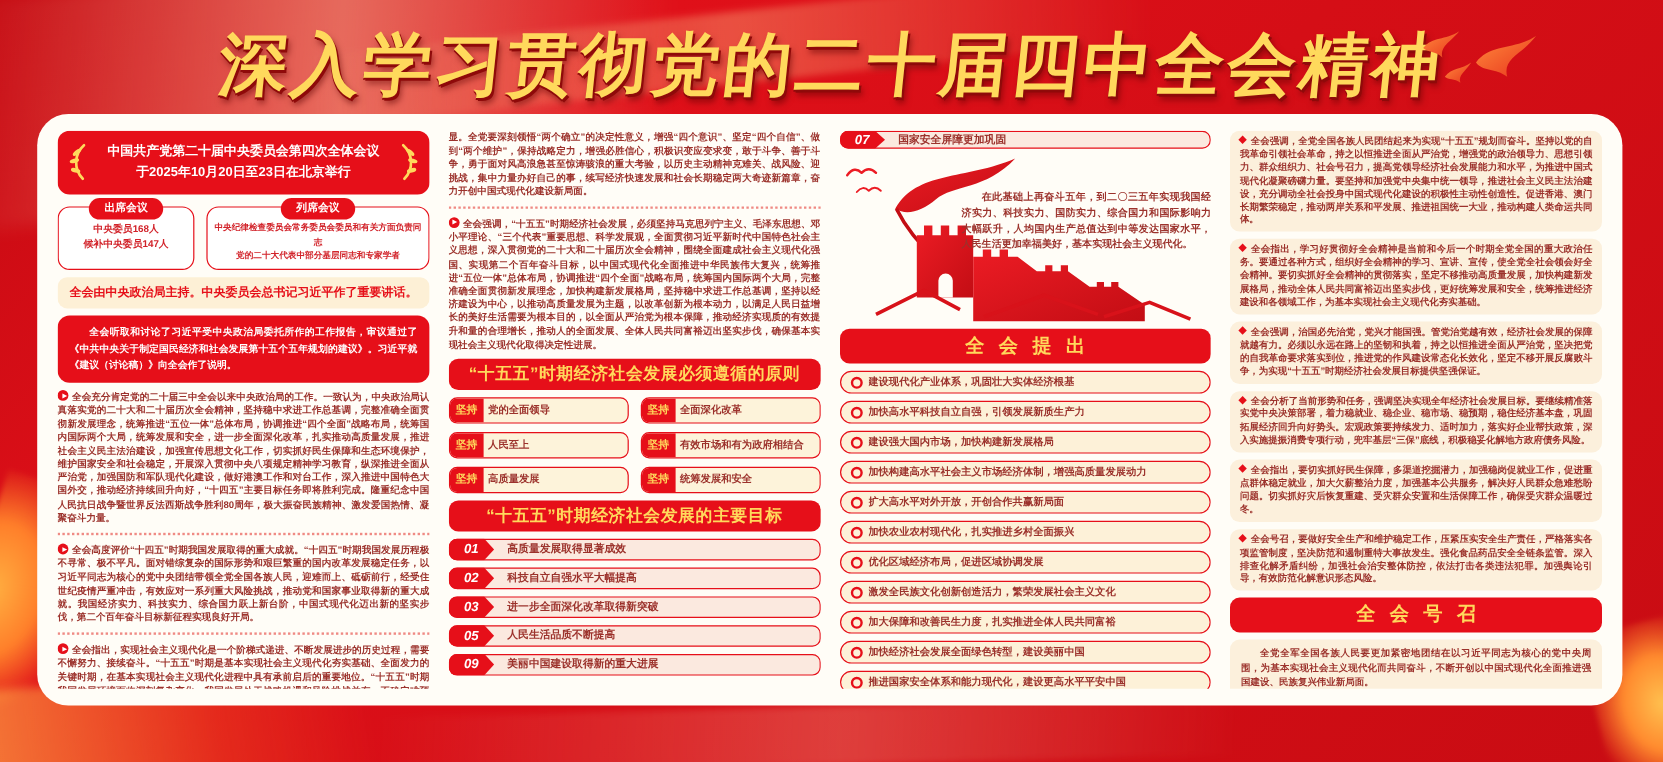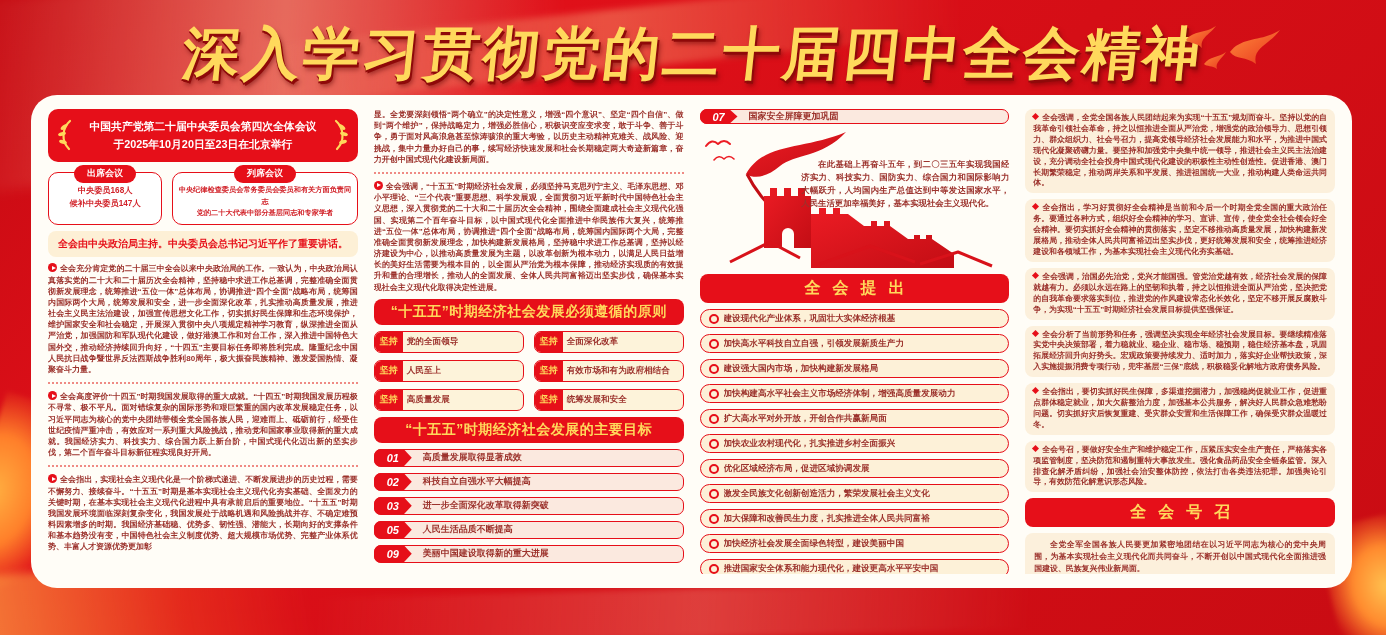--- a/index.html
+++ b/index.html
@@ -151,20 +151,23 @@
       </div>
       <div class="info-box wide">
         <span class="pill">列席会议</span>
         <div>中央纪律检查委员会常务委员会委员和有关方面负责同志</div>
         <div>党的二十大代表中部分基层同志和专家学者</div>
       </div>
     </div>
 
     <div class="host-note">全会由中央政治局主持。中央委员会总书记习近平作了重要讲话。</div>
 
+    <div class="report-box">
+      <span class="indent">全会听取和讨论了习近平受中央政治局委托所作的工作报告，审议通过了《中共中央关于制定国民经济和社会发展第十五个五年规划的建议》。习近平就《建议（讨论稿）》向全会作了说明。</span>
+    </div>
 
     <div class="para">
       <span class="cbullet"></span><span>全会充分肯定党的二十届三中全会以来中央政治局的工作。一致认为，中央政治局认真落实党的二十大和二十届历次全会精神，坚持稳中求进工作总基调，完整准确全面贯彻新发展理念，统筹推进“五位一体”总体布局，协调推进“四个全面”战略布局，统筹国内国际两个大局，统筹发展和安全，进一步全面深化改革，扎实推动高质量发展，推进社会主义民主法治建设，加强宣传思想文化工作，切实抓好民生保障和生态环境保护，维护国家安全和社会稳定，开展深入贯彻中央八项规定精神学习教育，纵深推进全面从严治党，加强国防和军队现代化建设，做好港澳工作和对台工作，深入推进中国特色大国外交，推动经济持续回升向好，“十四五”主要目标任务即将胜利完成。隆重纪念中国人民抗日战争暨世界反法西斯战争胜利80周年，极大振奋民族精神、激发爱国热情、凝聚奋斗力量。</span>
     </div>
     <div class="dotted"></div>
     <div class="para">
       <span class="cbullet"></span><span>全会高度评价“十四五”时期我国发展取得的重大成就。“十四五”时期我国发展历程极不寻常、极不平凡。面对错综复杂的国际形势和艰巨繁重的国内改革发展稳定任务，以习近平同志为核心的党中央团结带领全党全国各族人民，迎难而上、砥砺前行，经受住世纪疫情严重冲击，有效应对一系列重大风险挑战，推动党和国家事业取得新的重大成就。我国经济实力、科技实力、综合国力跃上新台阶，中国式现代化迈出新的坚实步伐，第二个百年奋斗目标新征程实现良好开局。</span>
     </div>
     <div class="dotted"></div>
     <div class="para">

